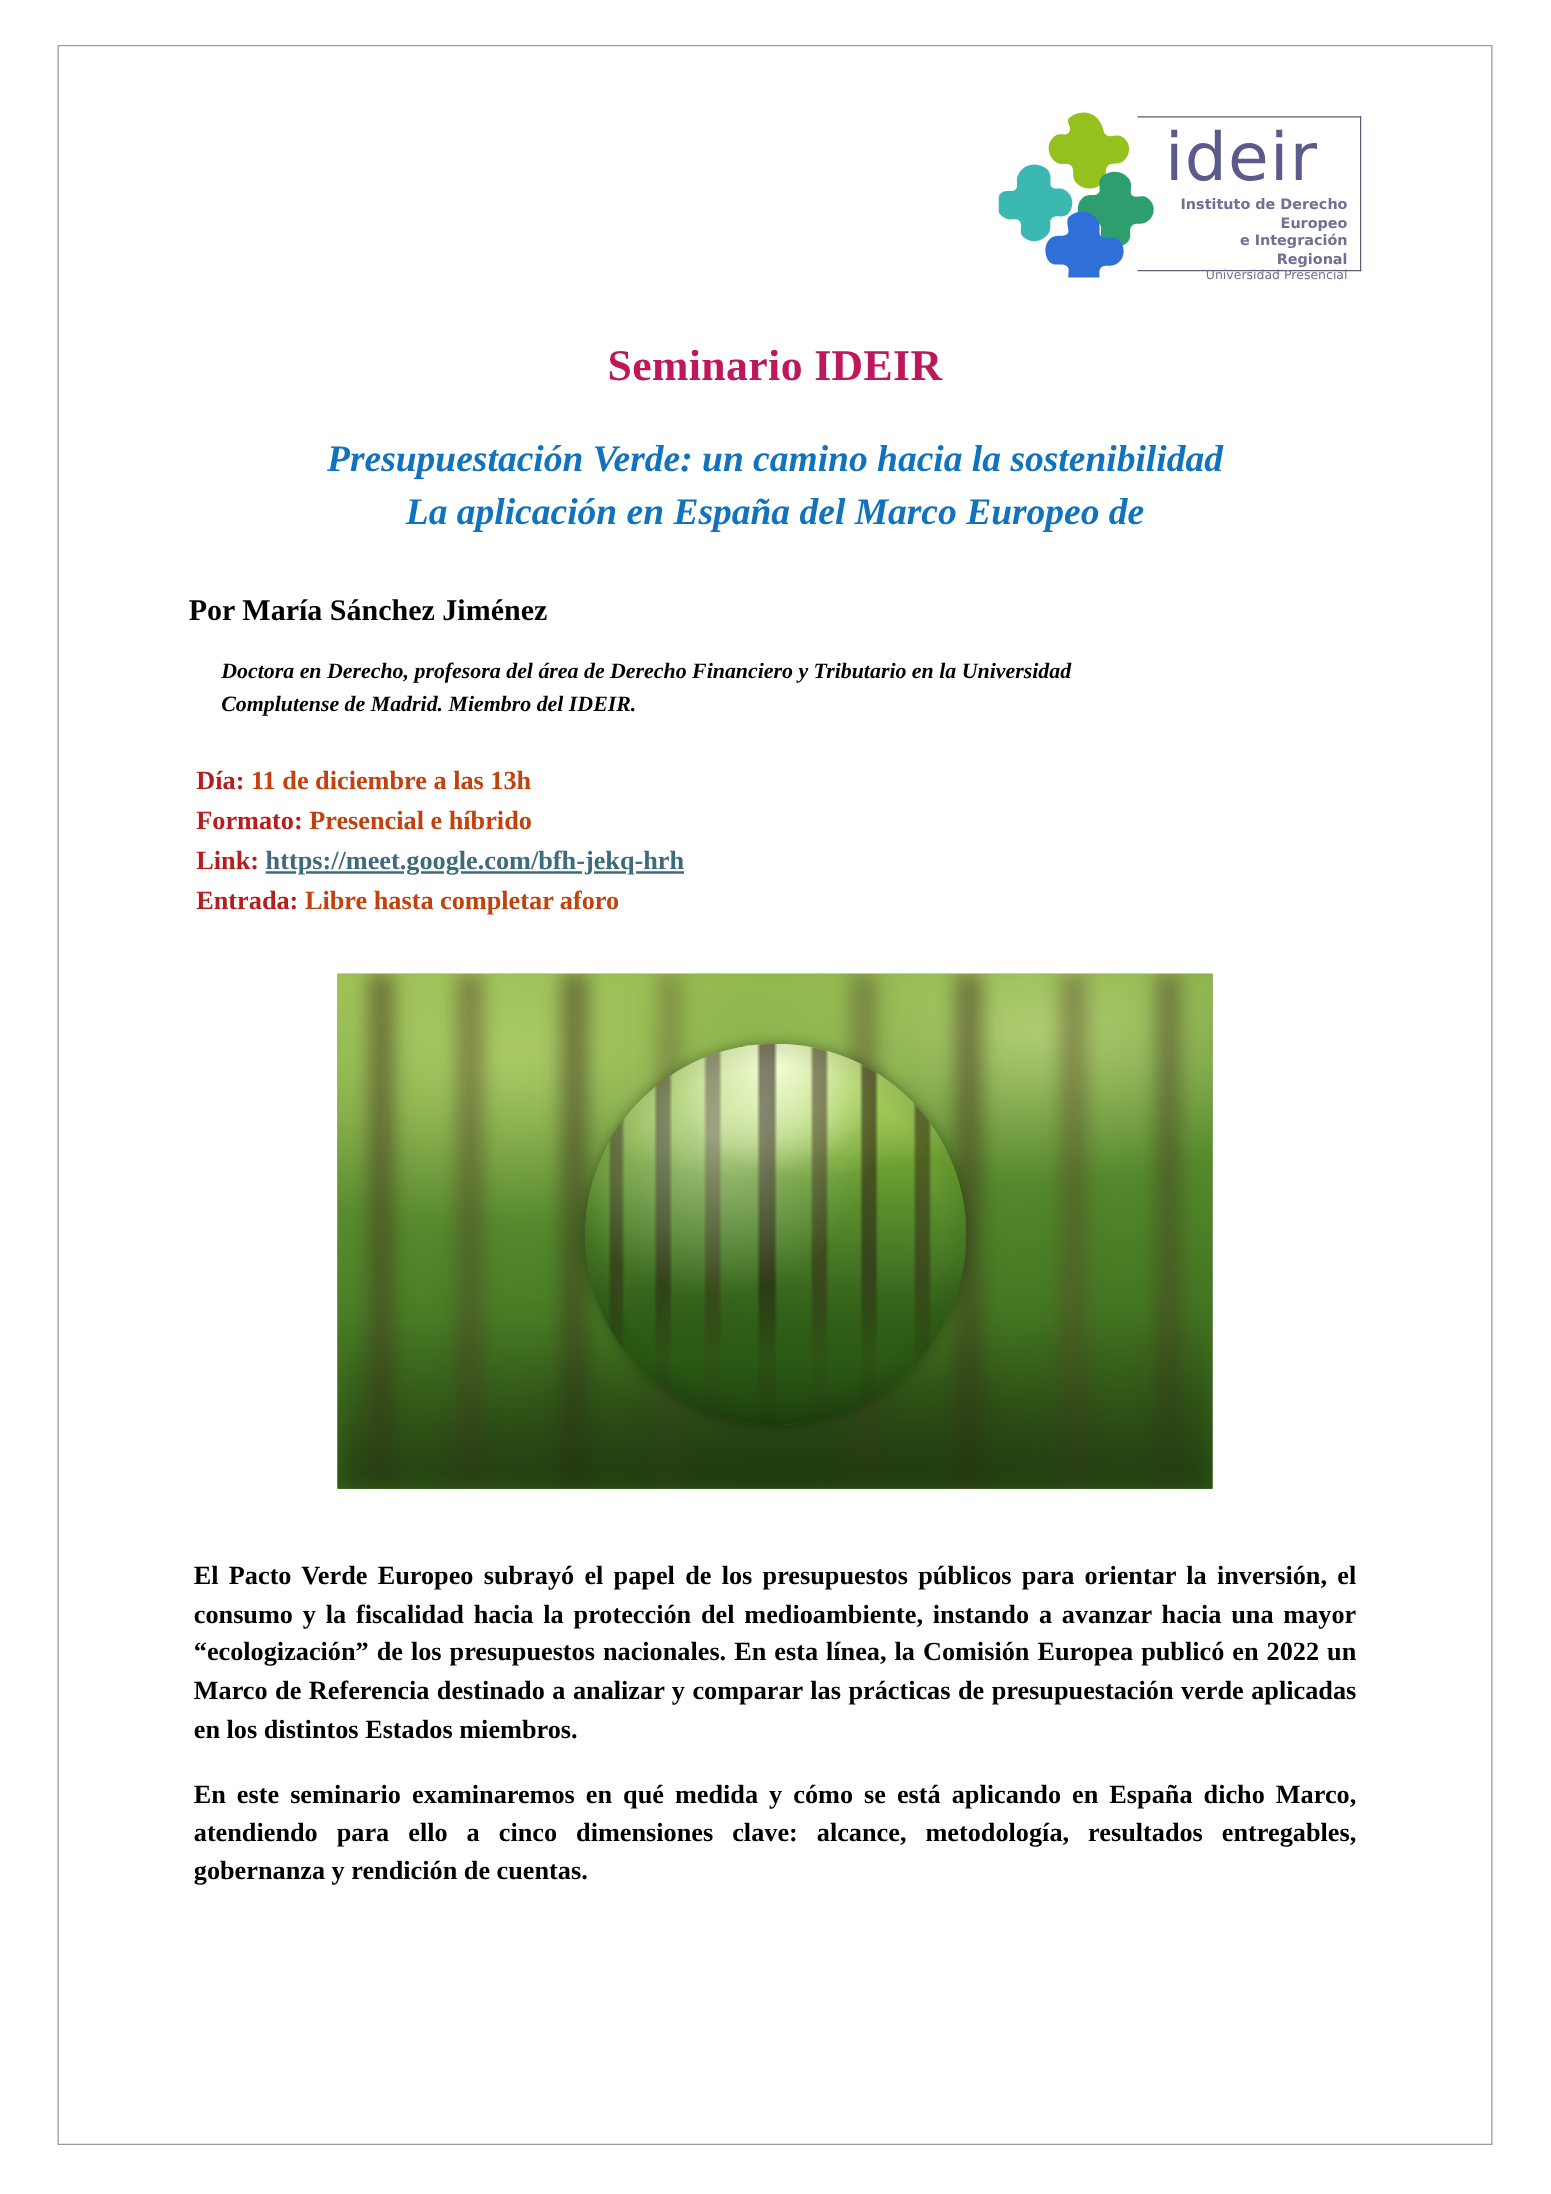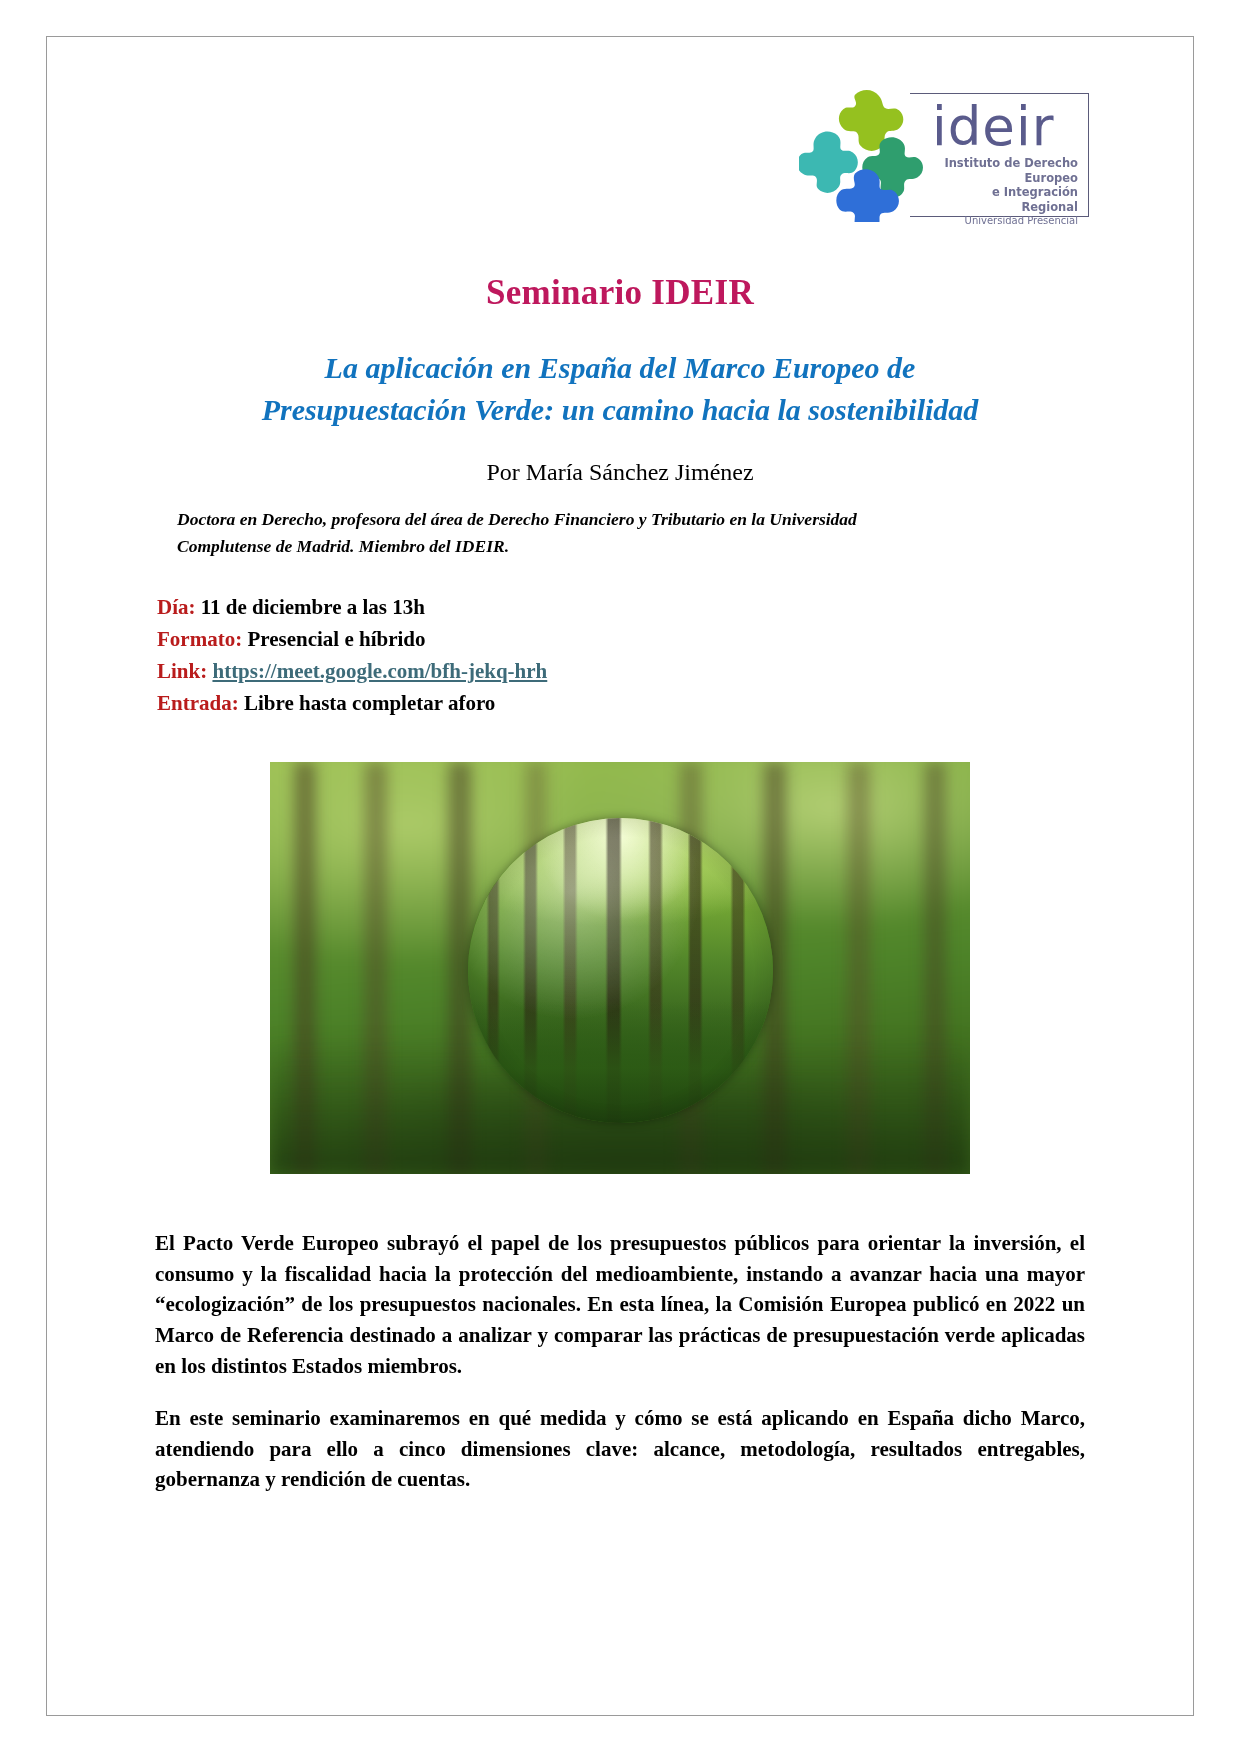--- a/index.html
+++ b/index.html
@@ -104,24 +104,24 @@
     text-align: center;
     color: #1173be;
     font-style: italic;
     font-weight: bold;
     font-size: 30px;
     line-height: 1.40;
     margin-top: 34px;
     padding: 0 10px;
   }
   .author {
-    text-align: center;
+    text-align: left;
     font-size: 24px;
-    font-weight: normal;
-    margin-top: 28px;
+    font-weight: bold;
+    margin-top: 45px;
     color: #000;
   }
   .affiliation {
     text-align: left;
     font-size: 17.5px;
     font-style: italic;
     font-weight: bold;
     line-height: 1.55;
     margin-top: 20px;
     padding: 0 26px;
@@ -130,21 +130,21 @@
   
   .details {
     margin-top: 32px;
     padding-left: 6px;
     font-size: 21px;
     line-height: 1.52;
     font-weight: bold;
   }
   .detail-row { white-space: nowrap; }
   .detail-label { color: #b91c1c; font-weight: bold; }
-  .detail-value { color: #000000; font-weight: bold; }
+  .detail-value { color: #c2410c; font-weight: bold; }
   .detail-link {
     color: #3d6b79;
     text-decoration: underline;
     font-weight: bold;
   }
 
   
   .photo-wrap {
     display: flex;
     justify-content: center;
@@ -285,22 +285,22 @@
             <div class="l3">Universidad Presencial</div>
           </div>
         </div>
 
       </div>
     </div>
 
     <div class="seminar-title">Seminario IDEIR</div>
 
     <div class="subtitle">
+      <div>Presupuestación Verde: un camino hacia la sostenibilidad</div>
       <div>La aplicación en España del Marco Europeo de</div>
-      <div>Presupuestación Verde: un camino hacia la sostenibilidad</div>
     </div>
 
     <div class="author">Por María Sánchez Jiménez</div>
 
     <div class="affiliation">
       <div>Doctora en Derecho, profesora del área de Derecho Financiero y Tributario en la Universidad</div>
       <div>Complutense de Madrid. Miembro del IDEIR.</div>
     </div>
 
     <div class="details">

